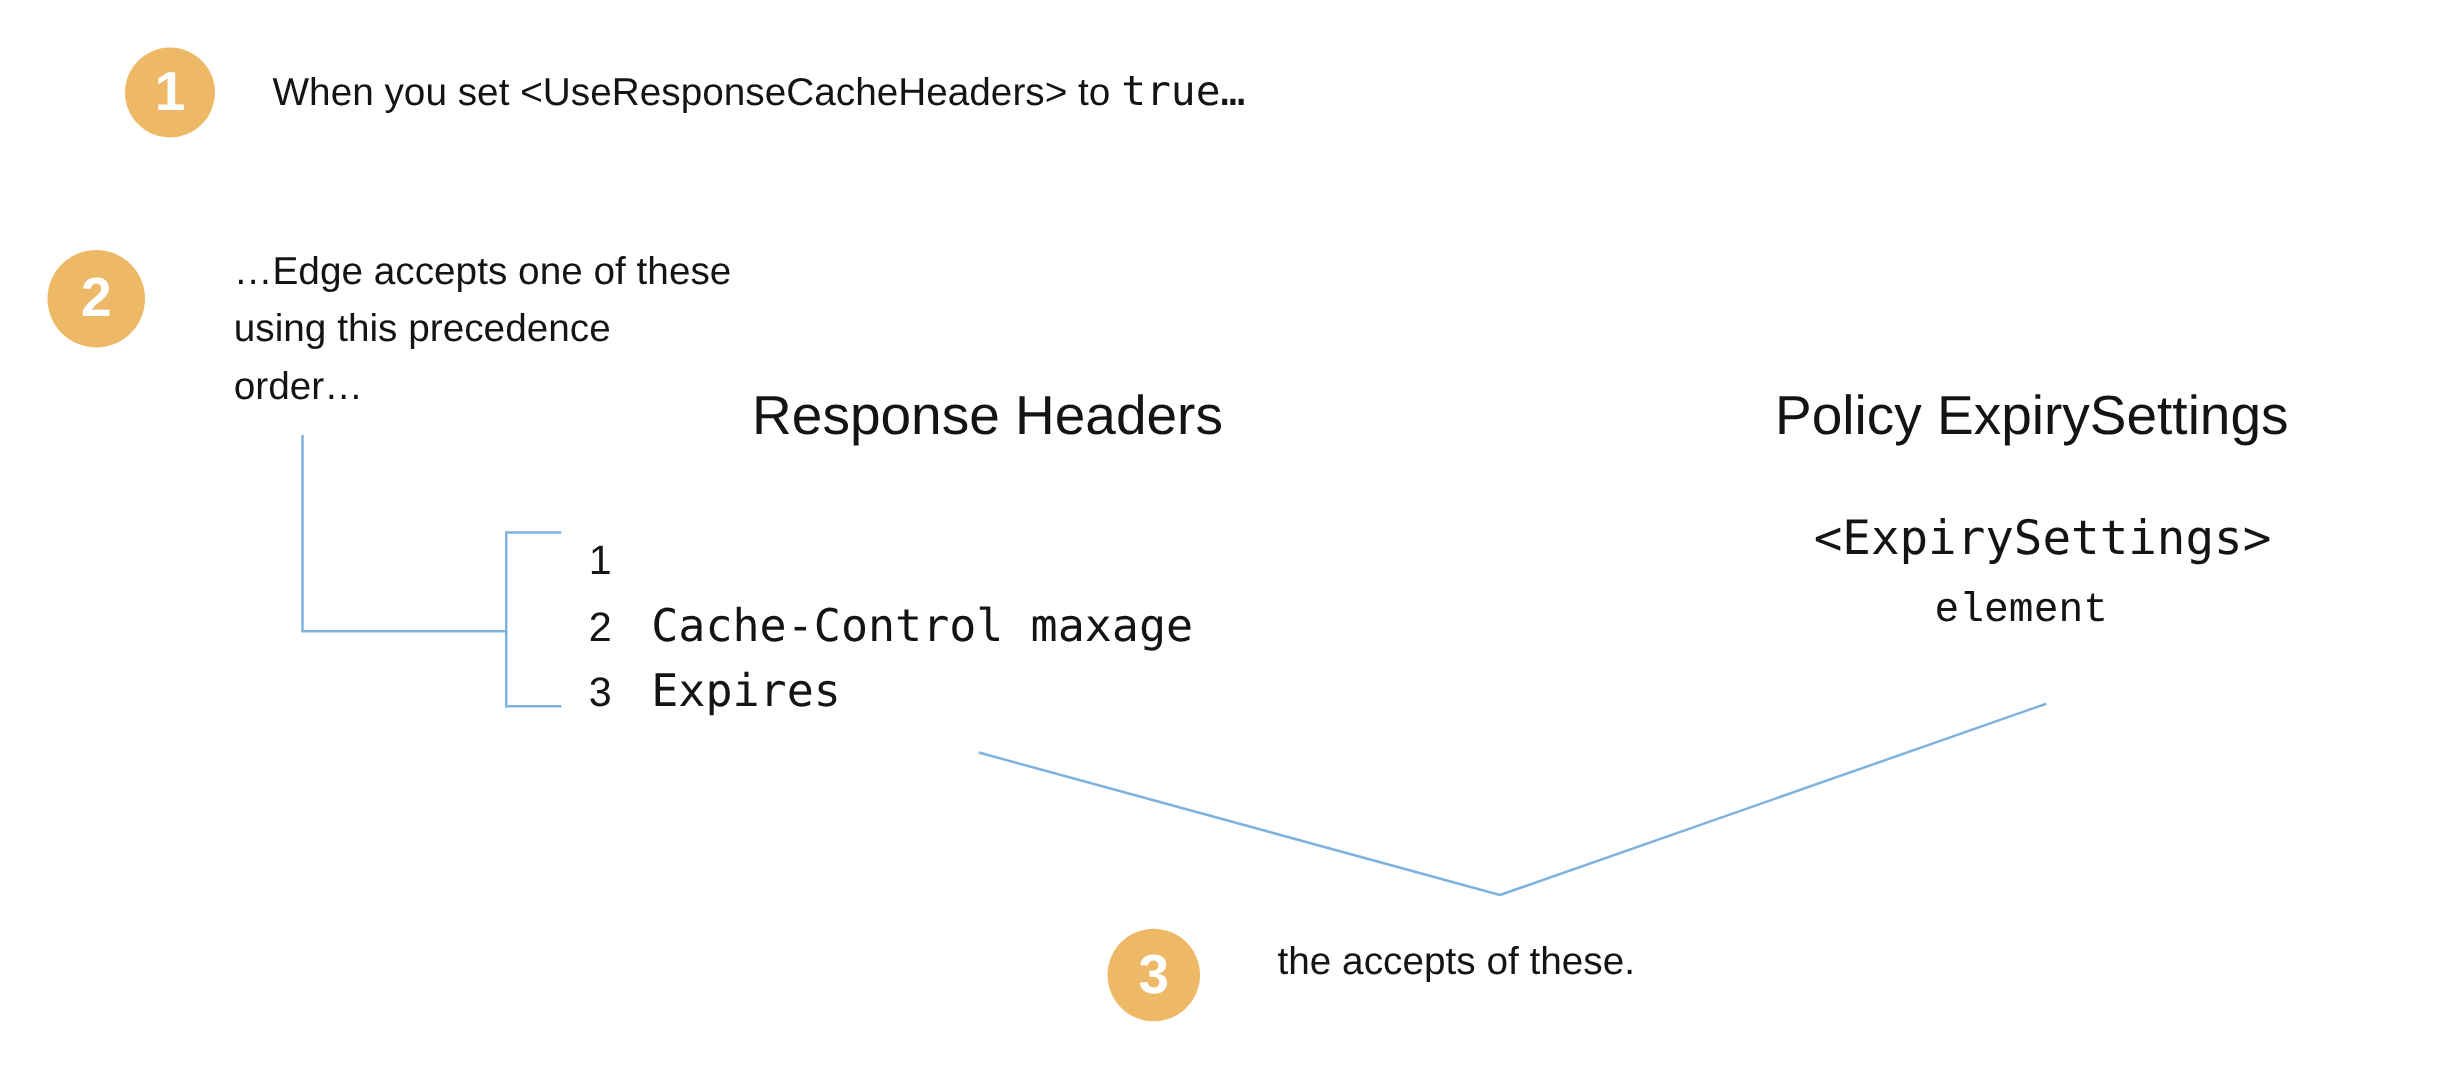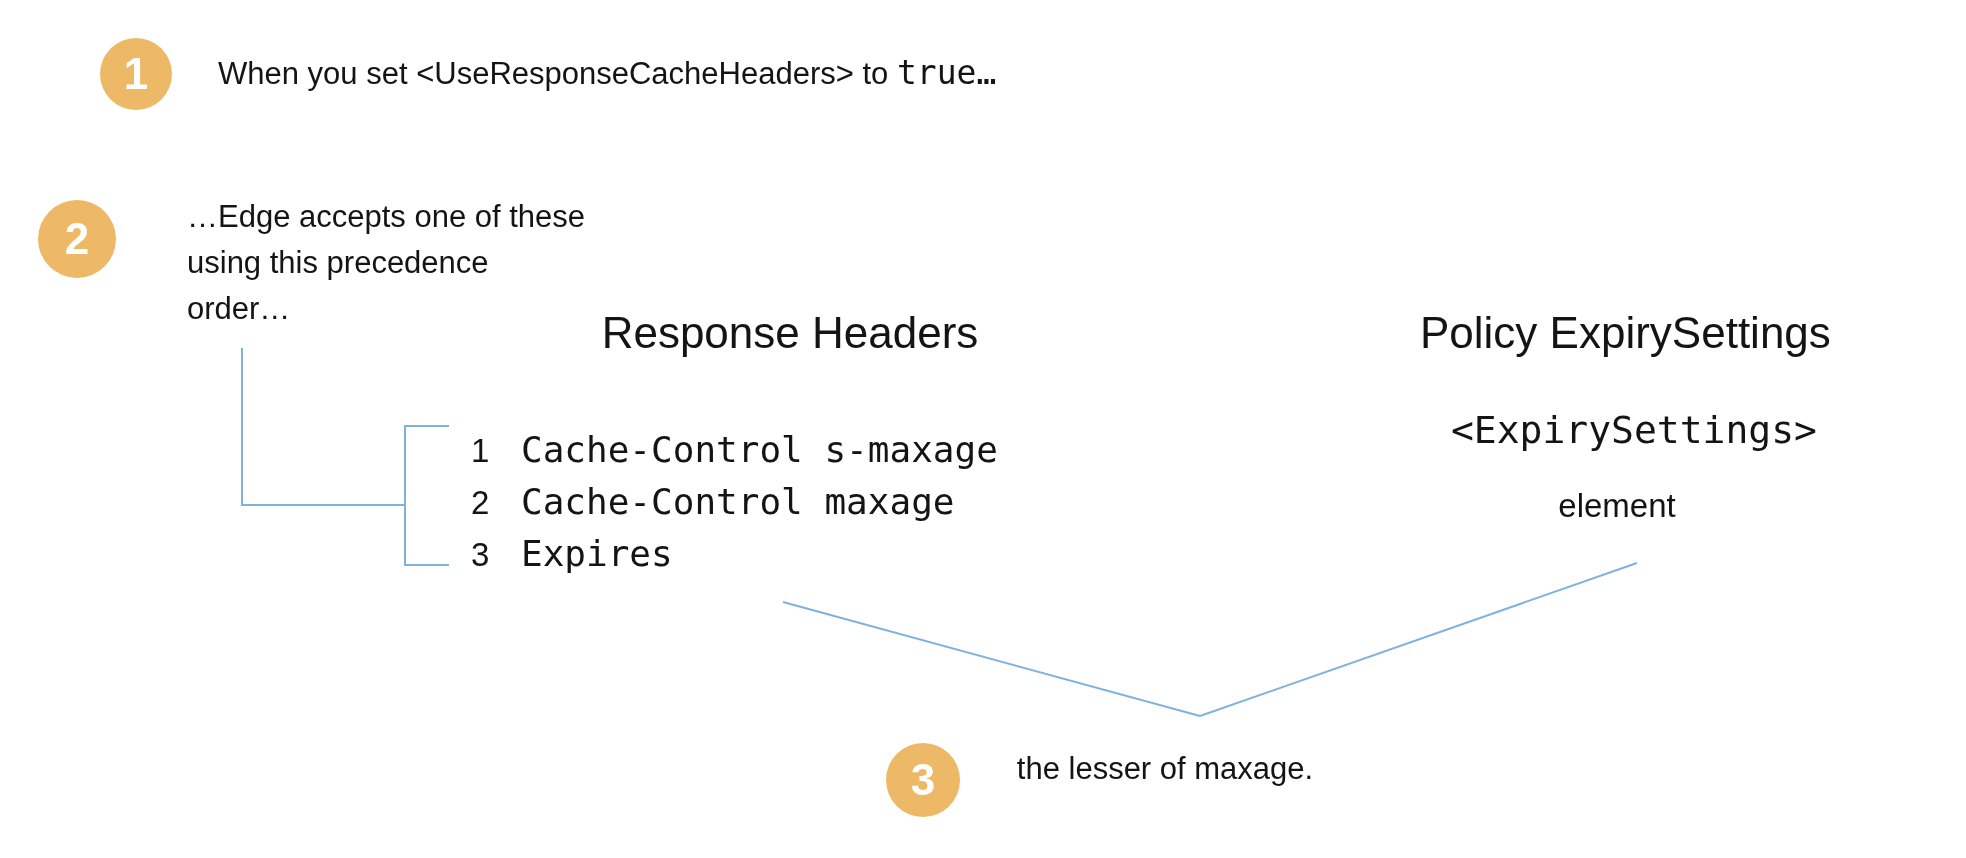--- a/index.html
+++ b/index.html
@@ -97,24 +97,25 @@
   .policy-code {
     position: absolute;
     left: 1417px; top: 408px;
     width: 400px;
     text-align: right;
     font-size: 38px;
     white-space: nowrap;
   }
   .policy-element {
     position: absolute;
-    left: 1417px; top: 487px;
+    left: 1417px; top: 470px;
     width: 400px;
     text-align: center;
     font-size: 33px;
+    font-family: Liberation Mono, monospace;
   }
 
   .step3-text {
     position: absolute;
     left: 965px; top: 745px;
     width: 400px;
     text-align: center;
     font-size: 31px;
     line-height: 47px;
   }
@@ -149,35 +150,34 @@
     <div>using this precedence</div>
     <div>order…</div>
   </div>
 
   <div class="col-heading heading-response">Response Headers</div>
   <div class="col-heading heading-policy">Policy ExpirySettings</div>
 
   <div class="header-list">
     <div class="header-row">
       <span class="header-rank">1</span>
-      <span class="header-value code">Cache-Control s-maxage</span>
     </div>
     <div class="header-row">
       <span class="header-rank">2</span>
       <span class="header-value code">Cache-Control maxage</span>
     </div>
     <div class="header-row">
       <span class="header-rank">3</span>
       <span class="header-value code">Expires</span>
     </div>
   </div>
 
   <div class="policy-code code">&lt;ExpirySettings&gt;</div>
   <div class="policy-element">element</div>
 
   <div class="badge badge-3">
     <span>3</span>
   </div>
   <div class="step3-text">
-    <div>the lesser of maxage.</div>
+    <div>the accepts of these.</div>
   </div>
 
 </div>
 
 </body></html>

